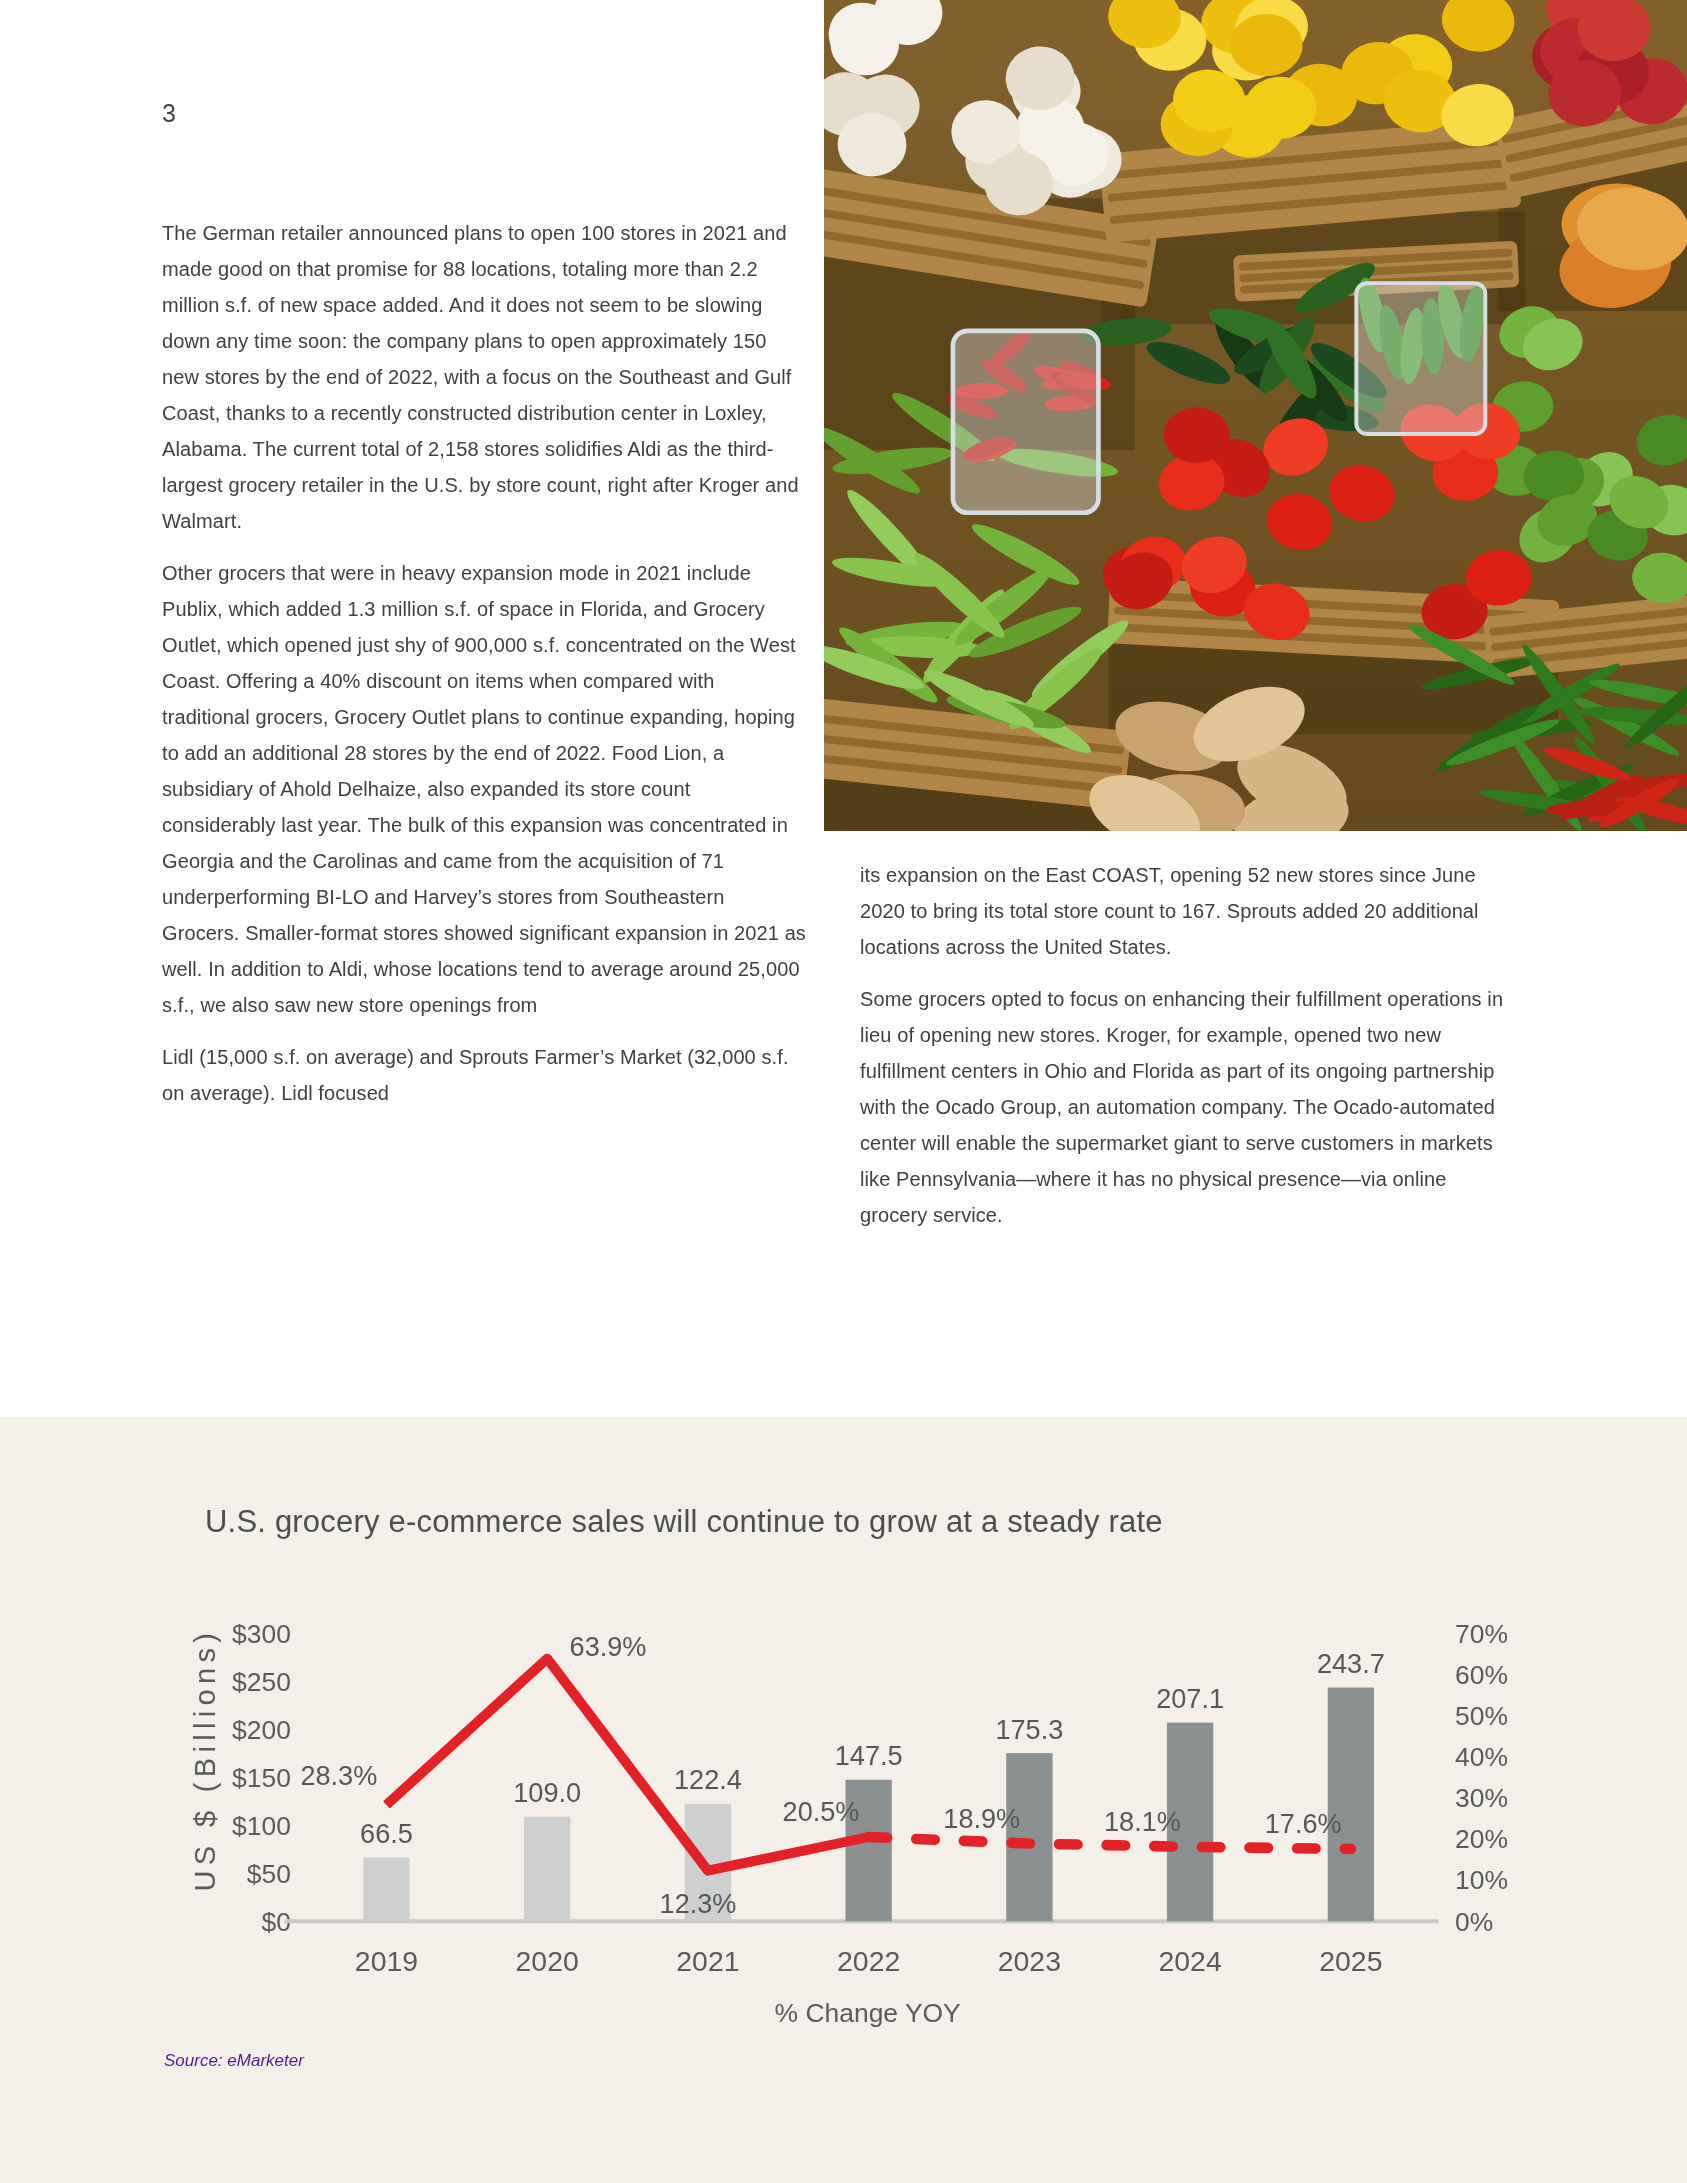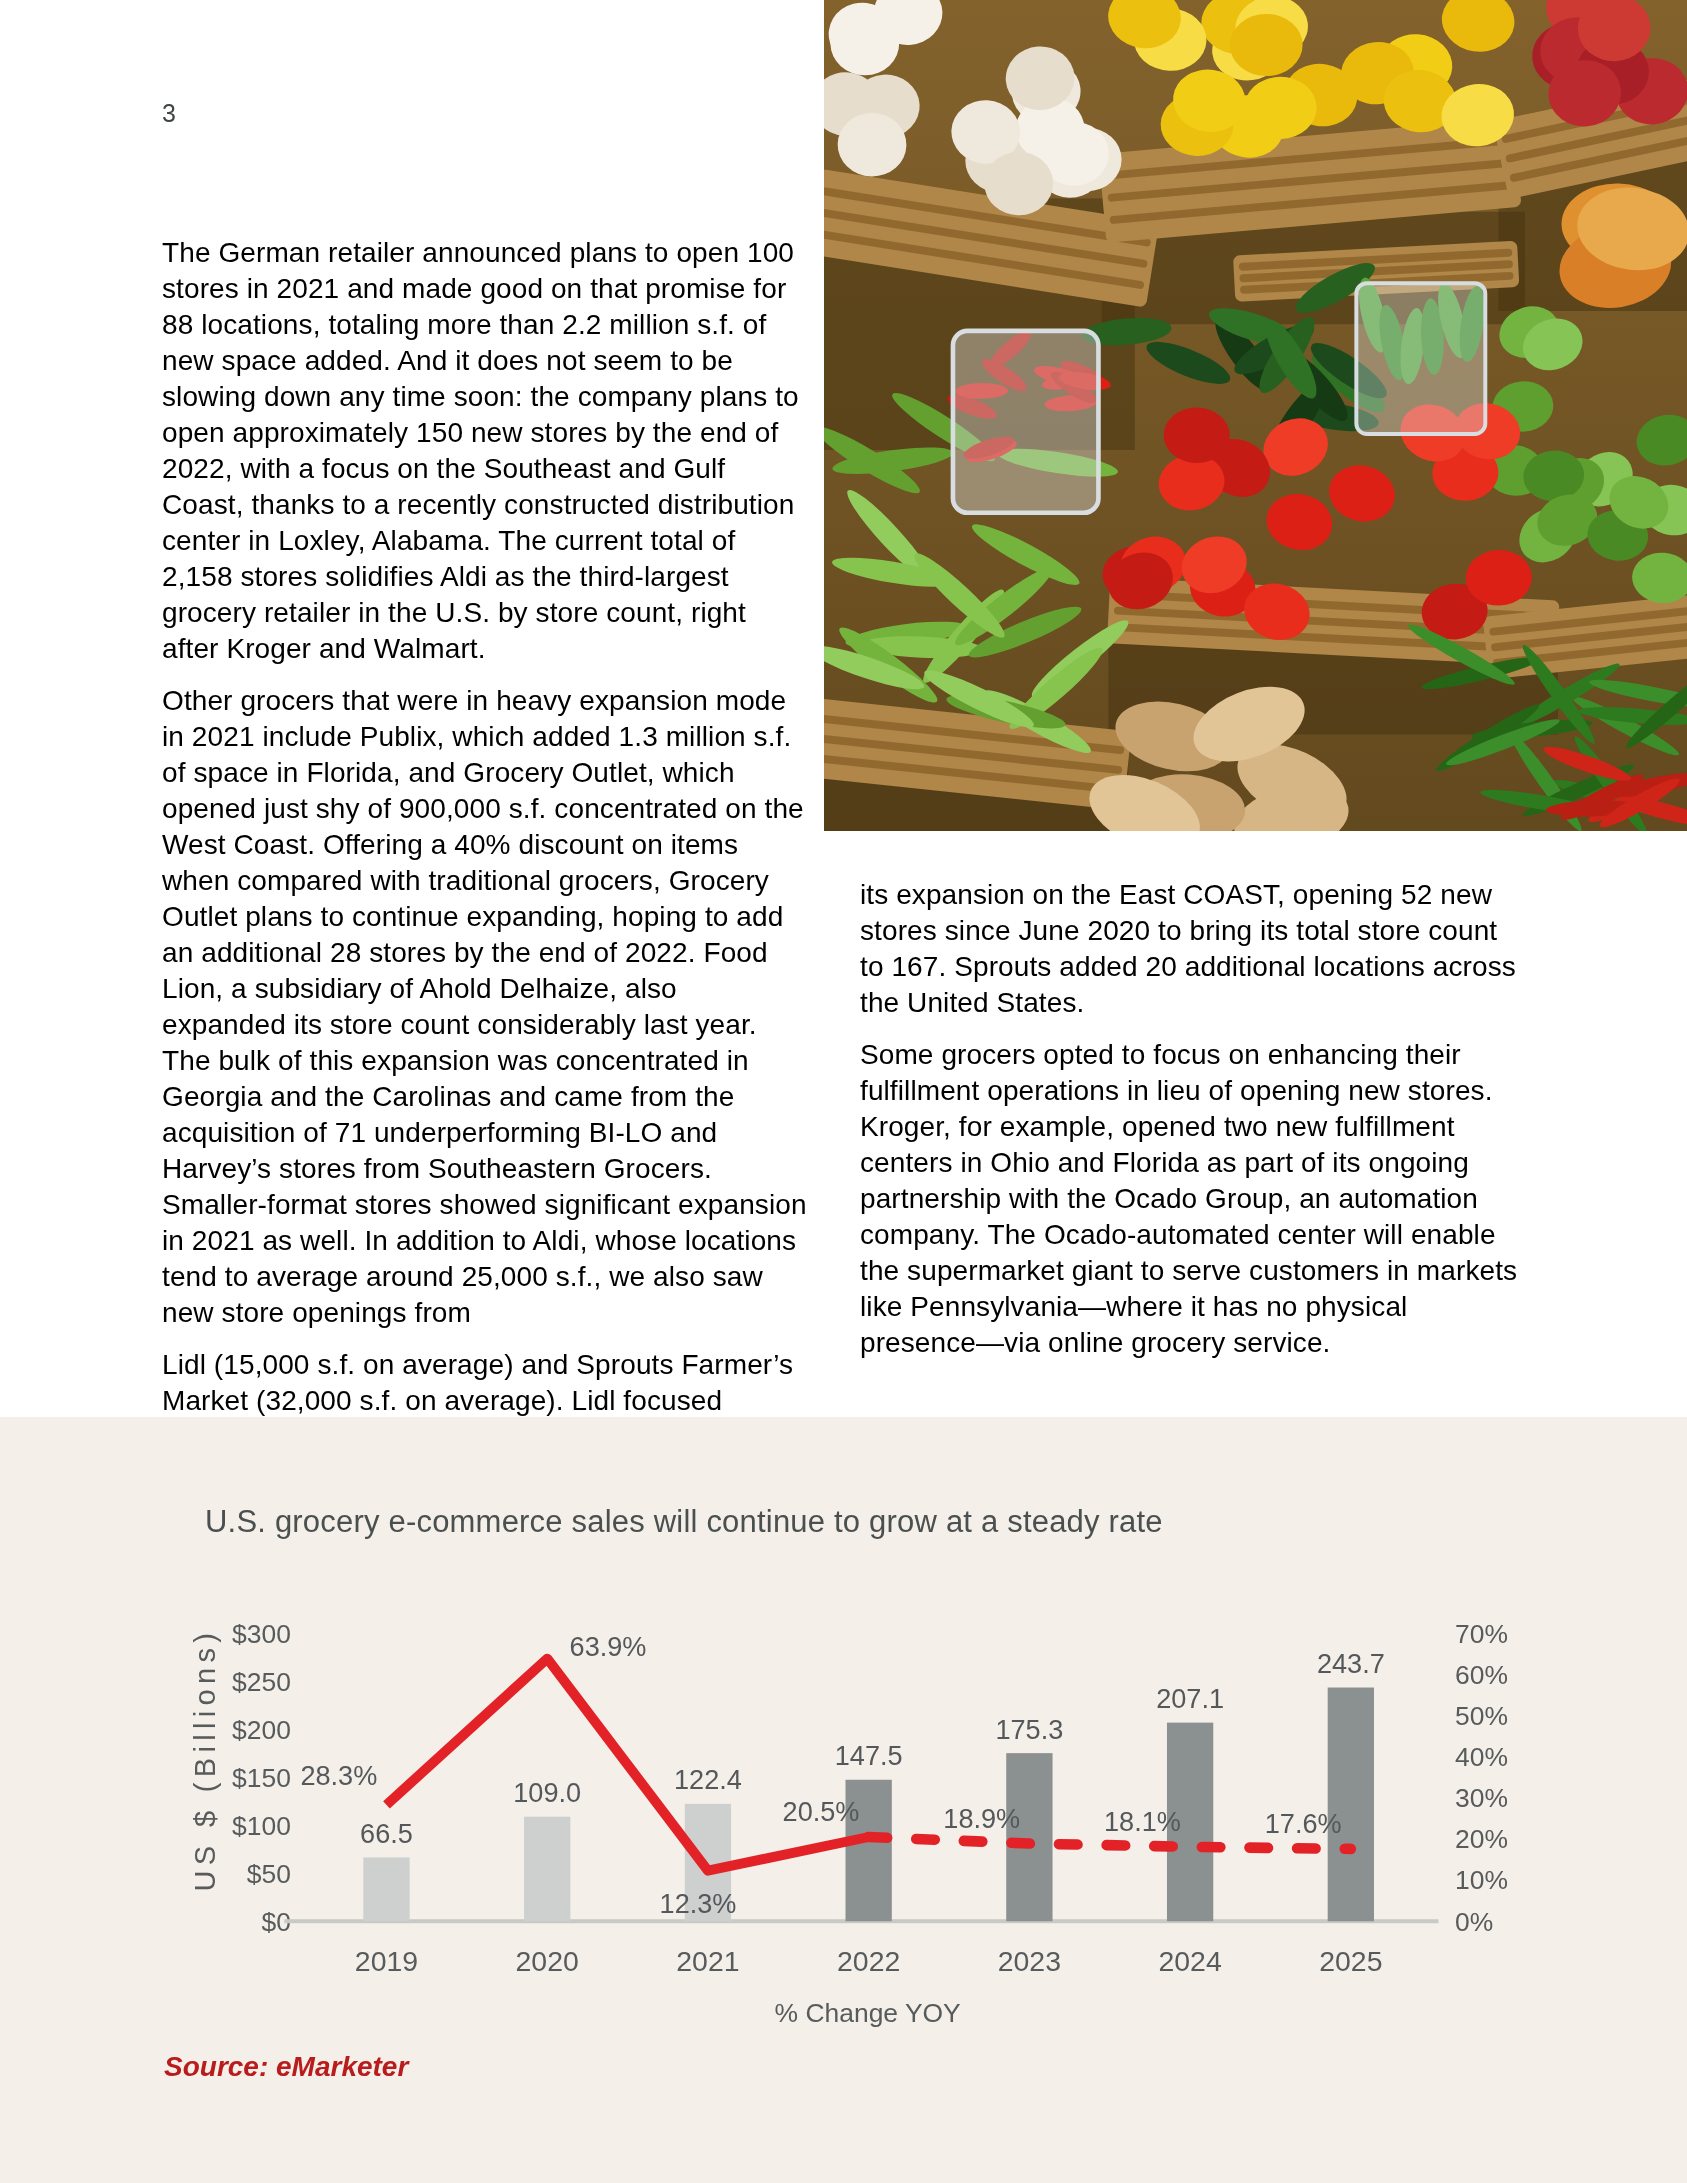--- a/index.html
+++ b/index.html
@@ -1,32 +1,32 @@
 <!DOCTYPE html>
 <html style="font-size:10.6px"><head>
 <meta charset="utf-8">
 <style>
   html,body{margin:0;padding:0;background:#ffffff;}
   .page{position:relative;width:1687px;height:2183px;background:#ffffff;overflow:hidden;
         font-family:"Liberation Sans",sans-serif;}
   .page-number{position:absolute;left:162px;top:99px;font-size:25px;color:#3f4444;font-weight:300;}
   .photo{position:absolute;left:824px;top:0;width:863px;height:831px;display:block;}
-  .col{position:absolute;font-size:28px;line-height:36px;color:#000000;font-weight:300;
-       letter-spacing:0.1px;margin-top:20px;}
+  .col{position:absolute;font-size:20px;line-height:36px;color:#404040;font-weight:300;
+       letter-spacing:0.1px;}
   .col p{margin:0 0 16px 0;}
   .col p.p-extra-gap{margin-top:5.3px;}
   .col-left{left:162px;top:215px;width:645px;}
   .col-right{left:860px;top:857px;width:658px;}
   .chart-panel{position:absolute;left:0;top:1417px;width:1687px;height:766px;background:#f4efe9;}
   .chart-title{position:absolute;left:189px;top:71px;margin:16px;font-size:31px;font-weight:400;
                color:#4a4f4f;letter-spacing:0.2px;}
   .chart{position:absolute;left:185px;top:157px;width:1323px;height:463px;}
   .chart text{font-family:"Liberation Sans",sans-serif;}
-  .source-note{position:absolute;left:164px;top:634px;font-size:28px;font-style:italic;
-               color:#b91c1c;font-weight:700;}
+  .source-note{position:absolute;left:164px;top:634px;font-size:17px;font-style:italic;
+               color:#4c1d95;font-weight:400;}
 </style>
 </head>
 <body>
 
 <div class="page">
 
   <div class="page-number">3</div>
 
   <svg class="photo" viewBox="0 0 1305 1256" preserveAspectRatio="none">
       <defs>

